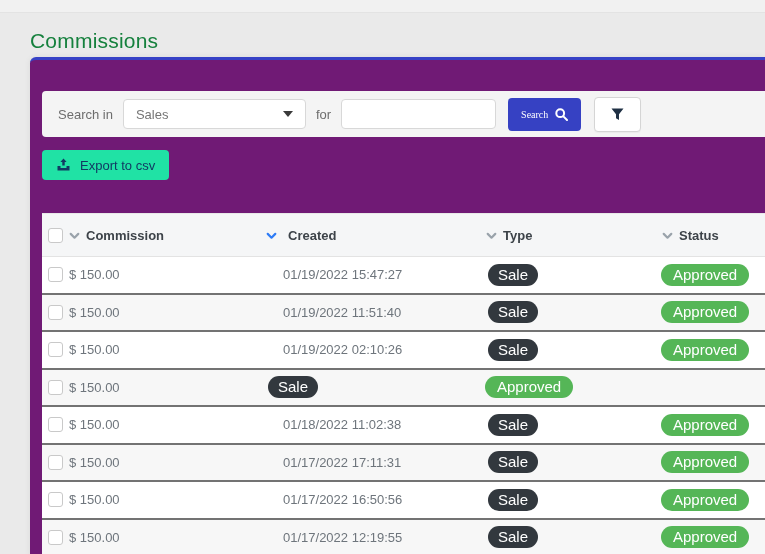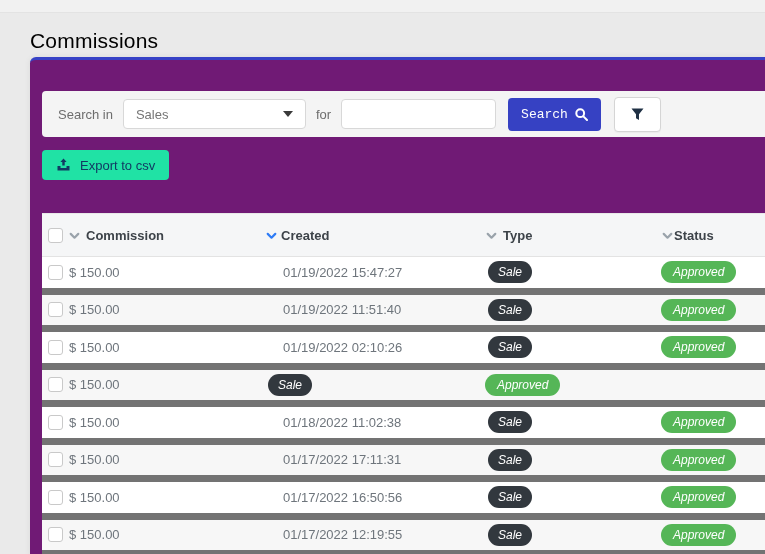--- a/index.html
+++ b/index.html
@@ -6,21 +6,21 @@
   html,body { width:765px; height:554px; overflow:hidden; }
   body {
     font-family:"Liberation Sans", sans-serif;
     background:#eaeaea;
     color:#3d4349;
   }
   .topbar { height:13px; background:#f1f1f1; border-bottom:1px solid #e3e3e3; }
   .page-title {
     margin:14px 0 0 30px;
     font-size:21px; line-height:28px;
-    font-weight:500; color:#000000;
+    font-weight:500; color:#15803d;
     letter-spacing:0.2px;
   }
   .card {
     margin:2px 0 0 30px;
     width:735px; min-height:489px;
     background:#701a75;
     border-top:3px solid #3742c6;
     border-radius:6px 0 0 0;
     box-shadow:0 0 6px rgba(0,0,0,0.07);
     padding:31px 0 0 12px;
@@ -51,21 +51,21 @@
     border:1px solid #d8d8d8; border-radius:4px;
     background:#fff; font-size:13px; color:#4a4a4a;
     padding:0 8px; outline:none;
     font-family:"Liberation Sans", sans-serif;
   }
   .search-btn {
     margin-left:2px;
     height:33px; padding:0 13px;
     background:#3641c3; color:#fff;
     border:none; border-radius:4px;
-    font-size:13px; font-family:Liberation Mono, monospace;
+    font-size:10px; font-family:Liberation Serif, serif;
     display:flex; align-items:center; gap:7px;
     cursor:pointer;
   }
   .filter-btn {
     margin-left:3px;
     width:47px; height:35px;
     background:#fff; border:1px solid #d5d5d5; border-radius:4px;
     display:flex; align-items:center; justify-content:center;
     cursor:pointer; box-shadow:0 1px 1px rgba(0,0,0,0.04);
   }
@@ -85,42 +85,41 @@
   .t-head {
     display:grid; grid-template-columns:222px 220px 176px 1fr;
     height:44px; align-items:center;
     background:#f5f6f7;
     border-top:1px solid #e8e8e8; border-bottom:1px solid #e3e3e3;
     font-weight:700; color:#3d4349;
   }
   .t-row {
     display:grid; grid-template-columns:222px 220px 176px 1fr;
     height:37.5px; align-items:center;
-    border-bottom:7px solid #737373;
+    border-bottom:2px solid #737373;
     color:#6e757c; background:#fff;
   }
   .t-row:nth-child(even) { background:#f7f7f7; }
   .cell-1 { display:flex; align-items:center; gap:5px; padding-left:6px; }
   .cell-2 { padding-left:19px; }
-  .head .cell-2 { padding-left:1px; display:flex; align-items:center; gap:3px; }
+  .head .cell-2 { padding-left:1px; display:flex; align-items:center; gap:10px; }
   .cell-3 { padding-left:4px; }
   .head .cell-3 { padding-left:1px; display:flex; align-items:center; gap:5px; }
   .cell-4 { padding-left:1px; }
-  .head .cell-4 { display:flex; align-items:center; }
+  .head .cell-4 { display:flex; align-items:center; gap:5px; }
   .checkbox {
     width:15px; height:15px; flex:0 0 15px;
     background:#fff; border:1px solid #c9c9c9; border-radius:3px;
     display:inline-block; cursor:pointer;
   }
   .sort-icon { display:inline-flex; }
   .badge {
     display:inline-block; padding:3px 10px;
-    border-radius:11px; font-size:12px; color:#fff;
+    border-radius:11px; font-size:15px; color:#fff;
     line-height:16px;
-    font-style:italic;
   }
   .badge-type { background:#32383e; }
   .badge-status { background:#55b657; padding:3px 12px; }
   .commission-label { padding-left:1px; }
 </style>
 </head>
 <body>
 
 <div class="topbar"></div>
 

